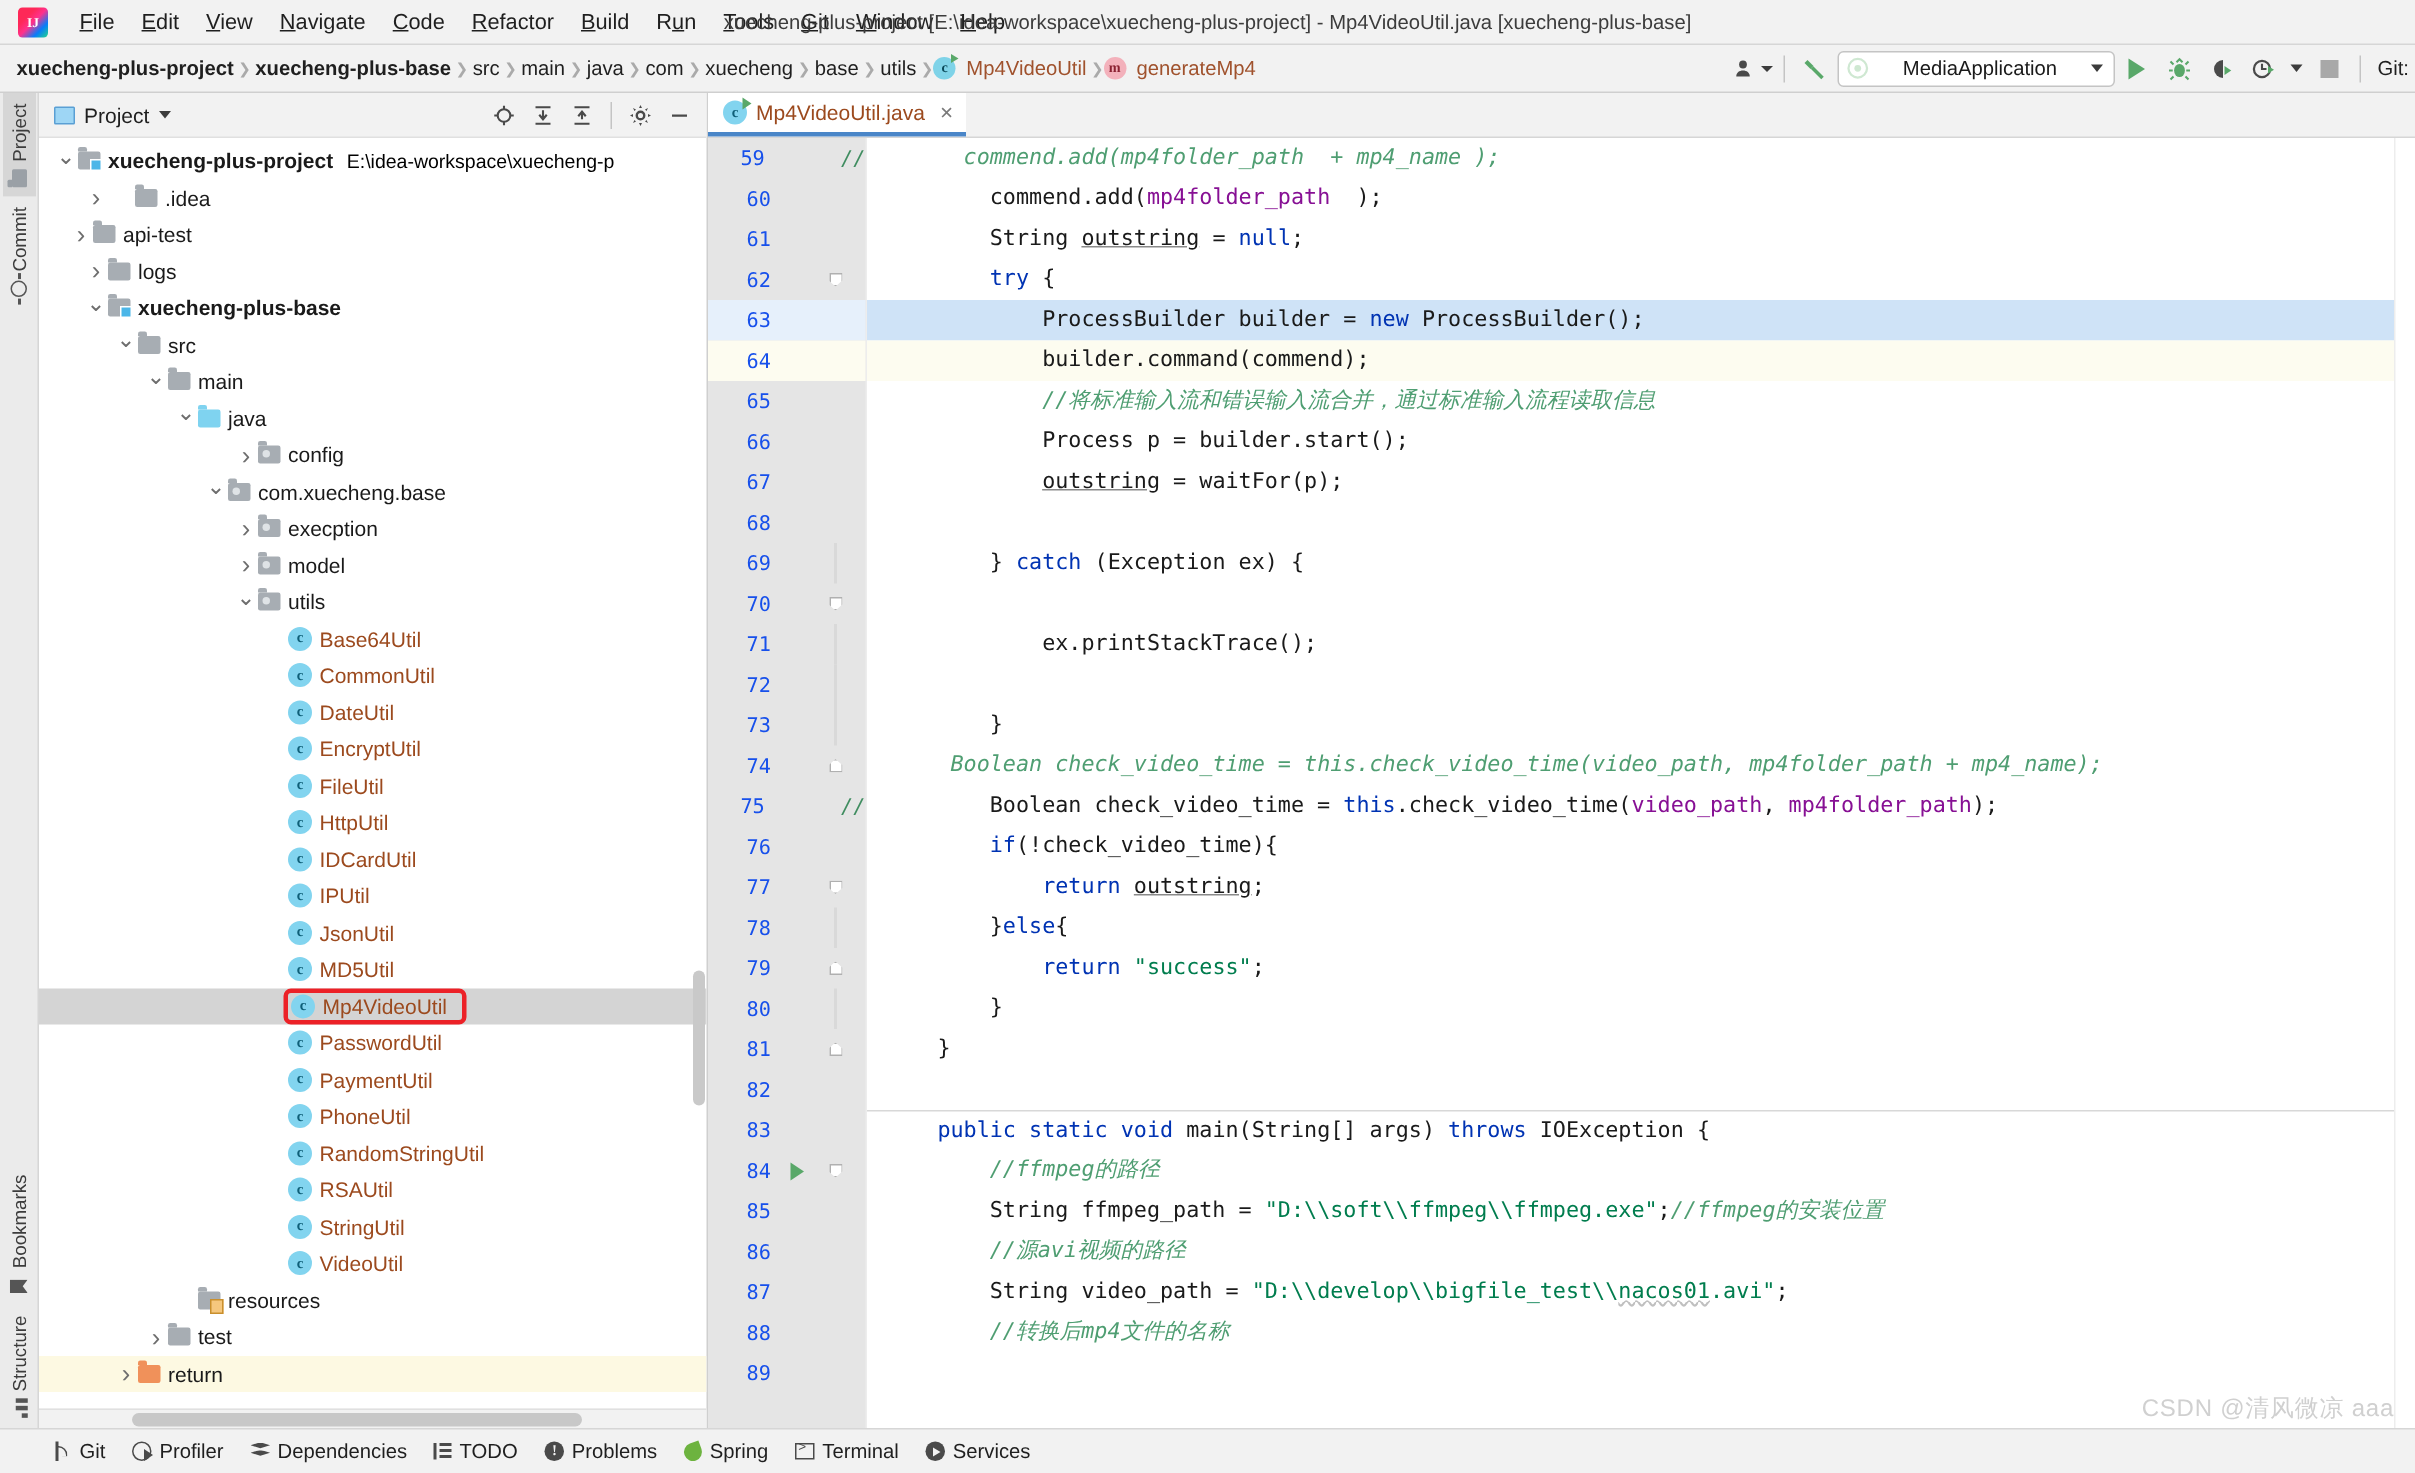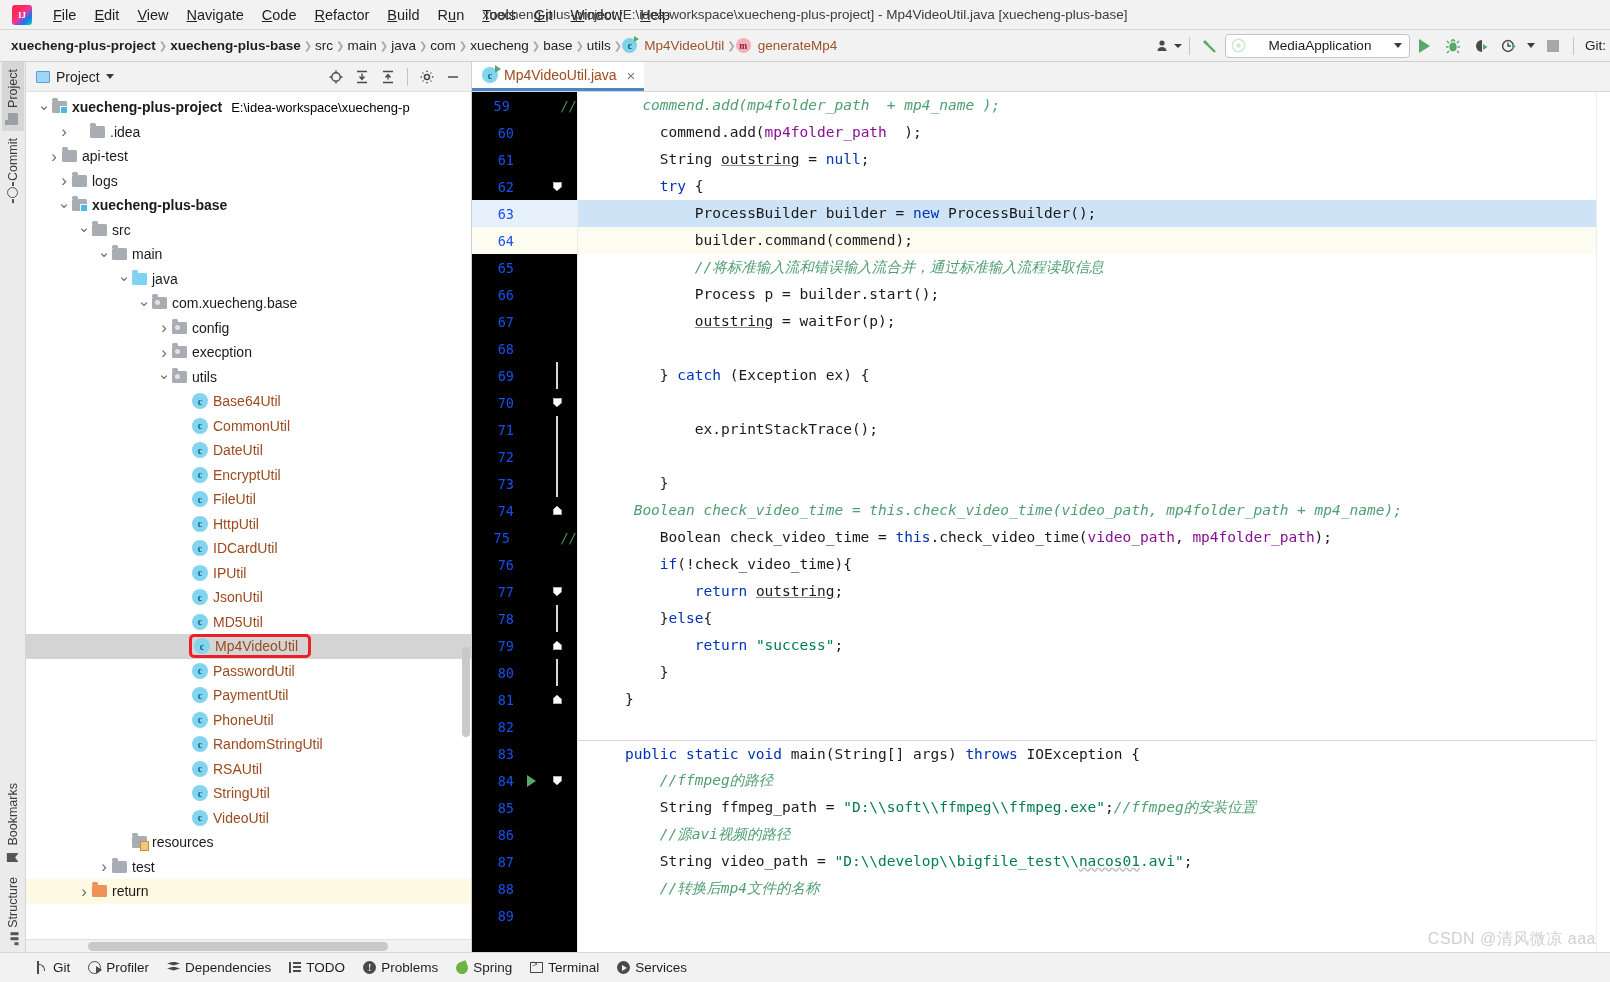--- a/index.html
+++ b/index.html
@@ -158,21 +158,21 @@
   .tabstrip { height:30px; background:#f2f2f2; display:flex; align-items:flex-end; border-bottom:1px solid #d6d6d6; flex:none; }
   .etab {
     height:29px; display:flex; align-items:center; gap:6px; padding:0 9px 0 10px;
     background:#fff; border-bottom:3px solid #4a86c8; font-size:14px; cursor:default;
   }
   .etab .name { color:#9c4a1e; }
   .etab .x { color:#7a7a7a; font-size:15px; margin-left:4px; }
 
   .editor-main { flex:1; display:flex; min-height:0; position:relative; overflow:hidden; }
   .gutter {
-    width: 106px; background:#000000; flex:none; position:relative;
+    width: 106px; background:#e5e5e5; flex:none; position:relative;
     font-family:"DejaVu Sans Mono", monospace; font-size:13.5px; color:#9b9b9b;
     border-right:1px solid #ededed;
   }
   .gline { height:27px; display:flex; align-items:center; position:relative; }
   .gline .num { width:46px; text-align:right; padding-right:4px; }
   .gline.hl { background:#e6f0fb; }
   .gline.hl2 { background:#fdfcf0; }
   .gmark { width:26px; display:flex; align-items:center; justify-content:center; }
   .gcomment { font-size:13.5px; color:#3f8c5f; font-style:italic; }
   .fold-close { width:9px;height:9px;border:1px solid #b0b0b0;background:#fff; clip-path: polygon(0 0,100% 0,100% 55%,50% 100%,0 55%); }
@@ -469,39 +469,46 @@
               <span class="tlabel">main</span>
             </span>
           </div>
           <div class="trow" style="padding-left: 90px;">
             <span class="arrow chev-d"></span>
             <span style="display: flex; align-items: center;">
               <span class="f-ic src"></span>
               <span class="tlabel">java</span>
             </span>
           </div>
+          <div class="trow" style="padding-left: 130px;">
+            <span class="arrow chev-r"></span>
+            <span style="display: flex; align-items: center;">
+              <span class="f-ic pkg"></span>
+              <span class="tlabel">config</span>
+            </span>
+          </div>
           <div class="trow" style="padding-left: 110px;">
             <span class="arrow chev-d"></span>
             <span style="display: flex; align-items: center;">
               <span class="f-ic pkg"></span>
               <span class="tlabel">com.xuecheng.base</span>
             </span>
           </div>
           <div class="trow" style="padding-left: 130px;">
             <span class="arrow chev-r"></span>
             <span style="display: flex; align-items: center;">
               <span class="f-ic pkg"></span>
-              <span class="tlabel">config</span>
+              <span class="tlabel">execption</span>
             </span>
           </div>
           <div class="trow" style="padding-left: 130px;">
             <span class="arrow chev-r"></span>
             <span style="display: flex; align-items: center;">
               <span class="f-ic pkg"></span>
-              <span class="tlabel">execption</span>
+              <span class="tlabel">model</span>
             </span>
           </div>
           <div class="trow" style="padding-left: 130px;">
             <span class="arrow chev-d"></span>
             <span style="display: flex; align-items: center;">
               <span class="f-ic pkg"></span>
               <span class="tlabel">utils</span>
             </span>
           </div>
           <div class="trow" style="padding-left: 150px;">

